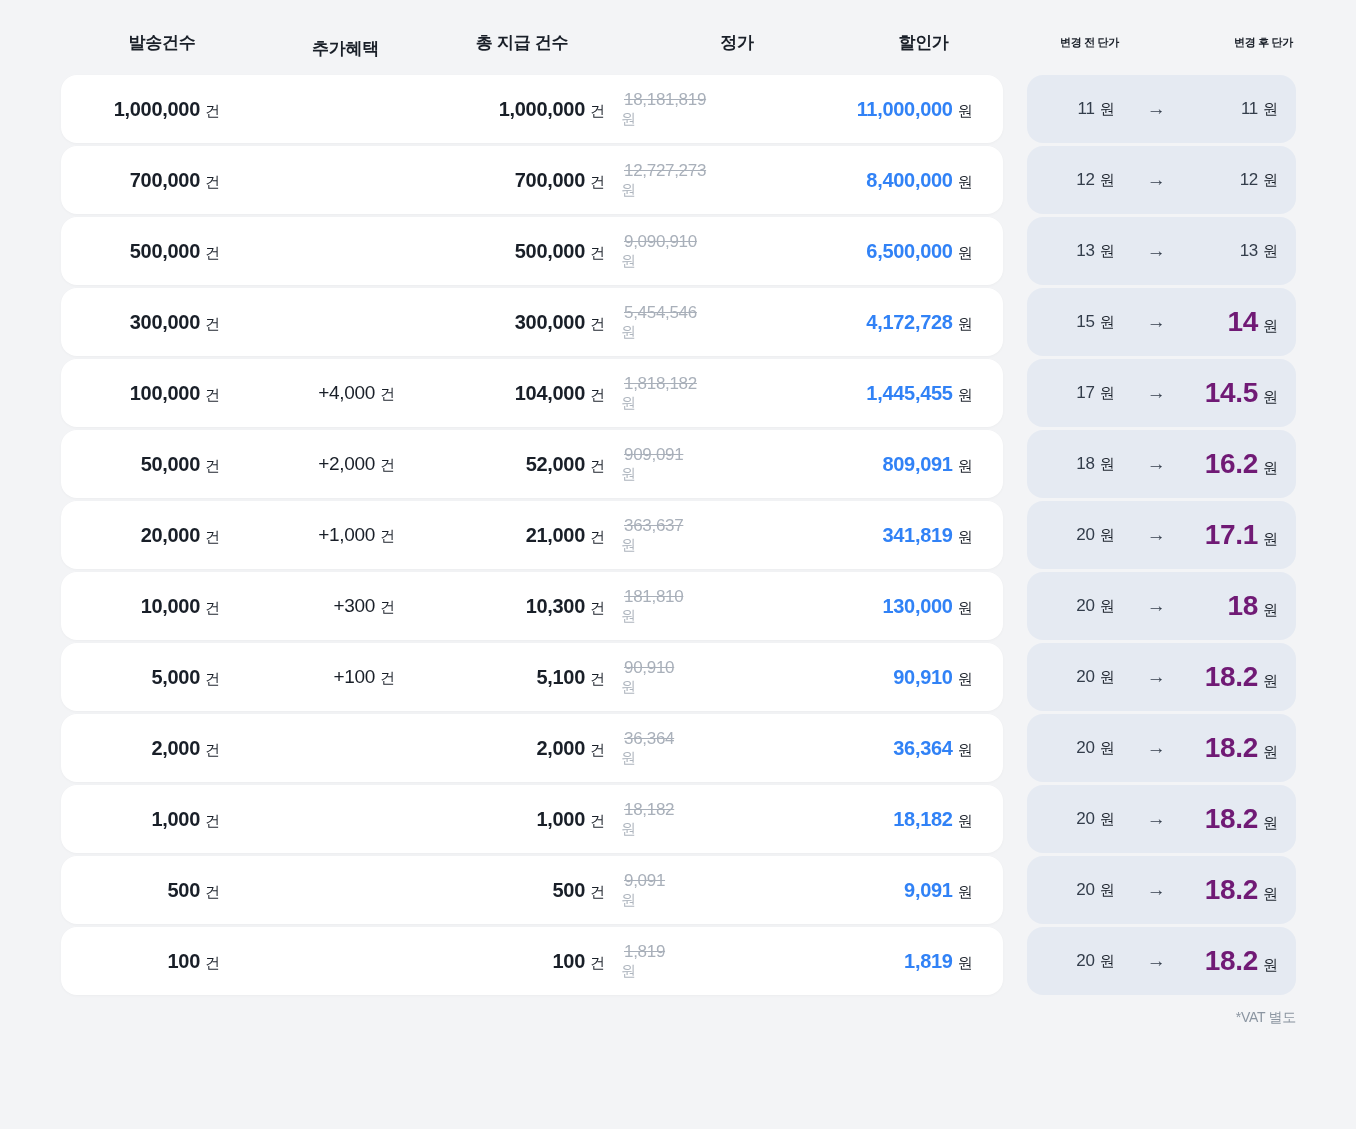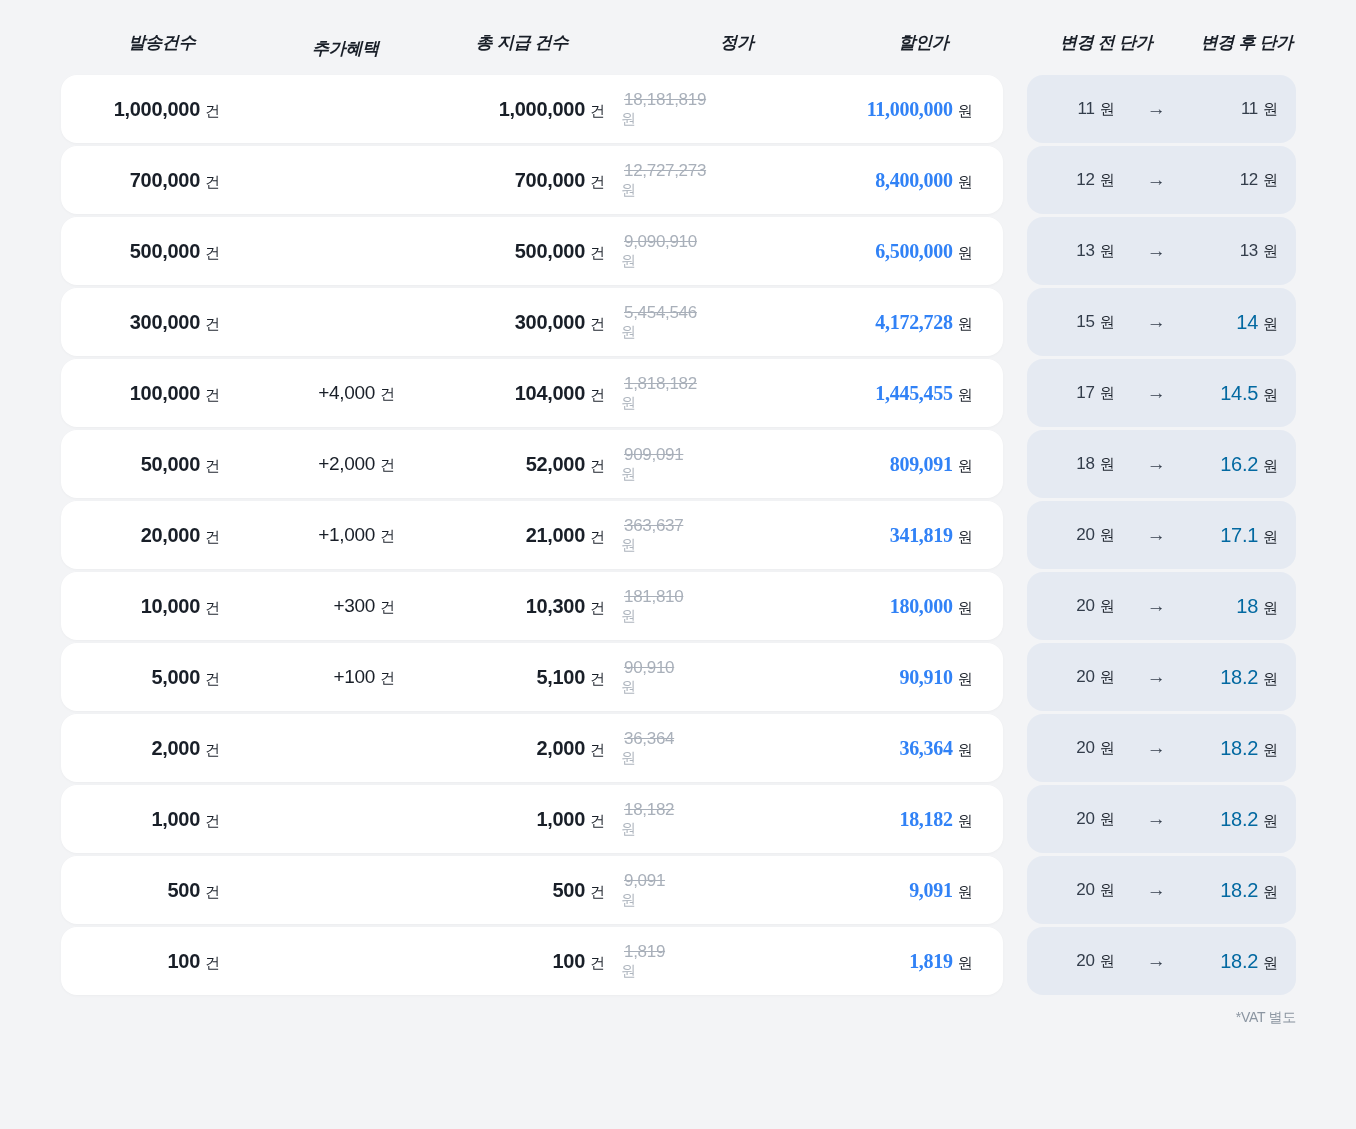--- a/index.html
+++ b/index.html
@@ -16,21 +16,20 @@
     background: #F3F4F6;
     padding: 24px 60px 26px 61px;
   }
 
   
   .header-row {
     display: flex;
     gap: 24px;
     height: 36px;
     align-items: center;
-    font-style: italic;
   }
   .main-headers {
     width: 974px;
     display: grid;
     grid-template-columns: 170px 175px 210px 200px 1fr;
     align-items: center;
   }
   .main-headers .hd {
     text-align: center;
     font-size: 17px;
@@ -42,21 +41,21 @@
   .hd-3 { transform: translateX(11px); }
   .hd-4 { transform: translateX(21px); }
   .hd-5 { transform: translateX(-2px); }
   .panel-headers {
     width: 237px;
     display: flex;
     justify-content: space-between;
     padding: 0 3px 0 1px;
   }
   .panel-headers .hd {
-    font-size: 17px;
+    font-size: 11px;
     font-weight: 700;
     letter-spacing: -0.3px;
   }
 
   
   .rows {
     margin-top: 15px;
     display: flex;
     flex-direction: column;
     gap: 3px;
@@ -74,21 +73,21 @@
   }
   .cell {
     display: flex;
     justify-content: flex-end;
     align-items: baseline;
   }
   .cell.c1 { padding-right: 11px; }
   .cell.c2 { padding-right: 11px; }
   .cell.c3 { padding-right: 11px; }
   .cell.c4 { padding-right: 13px; flex-direction: column; }
-  .cell.c5 { padding-right: 30px; font-family: Liberation Serif, serif; }
+  .cell.c5 { padding-right: 30px; }
   .cell.empty { visibility: hidden; }
 
   .num {
     font-size: 20px;
     font-weight: 700;
     letter-spacing: -0.3px;
     color: #191F28;
   }
   .num.bonus {
     font-size: 19px;
@@ -145,23 +144,23 @@
     display: flex;
     justify-content: flex-end;
     align-items: baseline;
   }
   .after .num {
     font-size: 17px;
     font-weight: 500;
     color: #333D4B;
   }
   .after .num.changed {
-    font-size: 20px;
-    font-weight: 400;
-    color: #0369a1;
+    font-size: 28px;
+    font-weight: 700;
+    color: #701a75;
   }
   .panel .unit { color: #191F28; }
 
   
   .footer {
     margin-top: 14px;
     height: 22px;
     text-align: right;
     font-size: 14px;
     color: #8B95A1;
@@ -452,21 +451,21 @@
       </div>
       <div class="cell c3">
         <span class="num">10,300</span>
         <span class="unit">건</span>
       </div>
       <div class="cell c4">
         <span class="num strike">181,810</span>
         <span class="unit gray">원</span>
       </div>
       <div class="cell c5">
-        <span class="num blue">180,000</span>
+        <span class="num blue">130,000</span>
         <span class="unit">원</span>
       </div>
     </div>
     <div class="panel">
       <span class="before">
         <span class="num">20</span>
         <span class="unit">원</span>
       </span>
       <span class="arrow">→</span>
       <span class="after">

